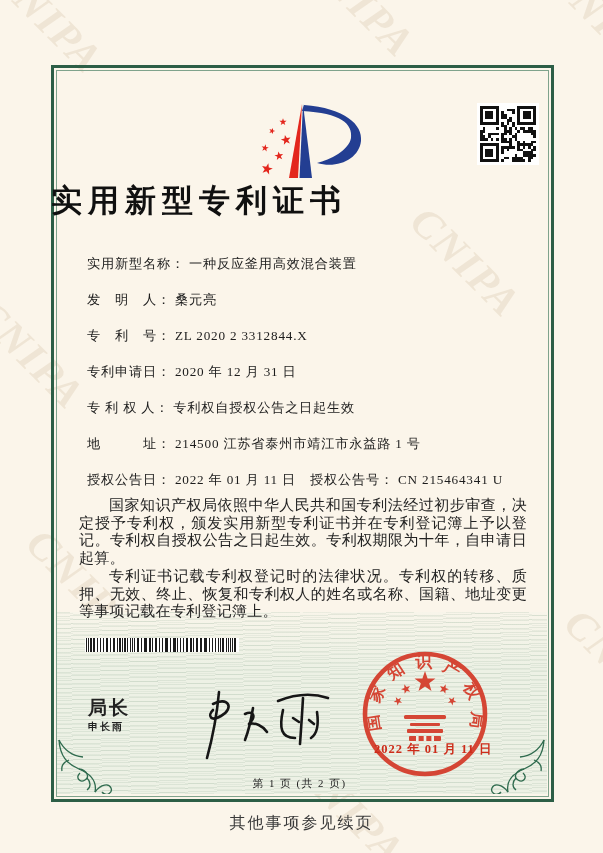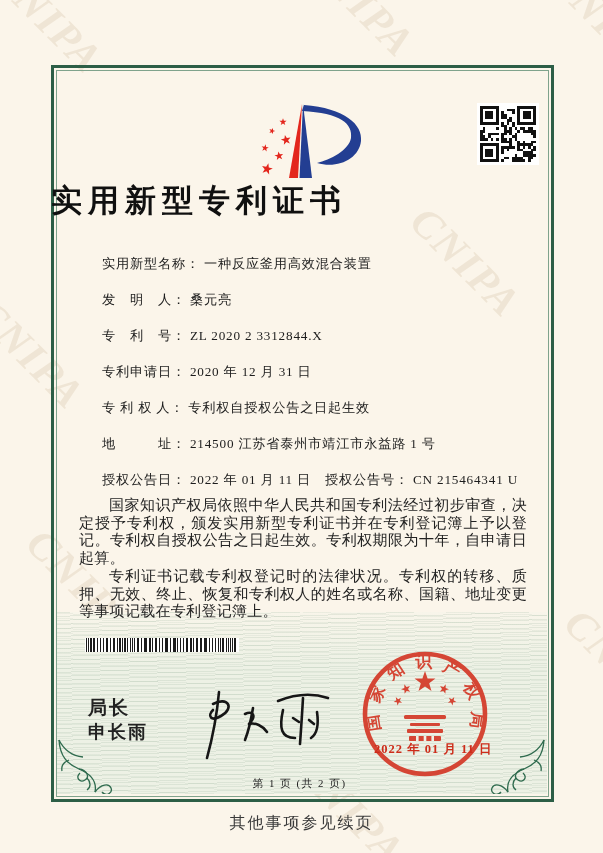--- a/index.html
+++ b/index.html
@@ -36,38 +36,38 @@
   }
   .logo{position:absolute;left:242px;top:100px;z-index:3;}
   .qr{position:absolute;left:477px;top:103px;width:62px;height:62px;background:#fff;
       padding:3px;box-sizing:border-box;z-index:3;}
   .title{
     position:absolute;left:51px;top:180px;width:497px;z-index:3;
     font-size:31px;font-weight:700;letter-spacing:6px;color:#101010;
     white-space:nowrap;
   }
   
-  .fields{position:absolute;left:102px;top:246px;z-index:3;}
+  .fields{position:absolute;left:87px;top:246px;z-index:3;}
   .row{height:36px;line-height:36px;font-size:13.2px;letter-spacing:.8px;
        color:#1c1c1c;white-space:nowrap;}
   .row .val{margin-left:4px;}
   .row .lab2{margin-left:14px;}
   
   .paras{position:absolute;left:79px;top:497px;width:448px;z-index:3;
          font-size:15px;line-height:17.7px;letter-spacing:.3px;color:#232323;
          text-align:justify;}
   .paras p{margin:0;text-indent:2em;}
   
   .barcode{position:absolute;left:85px;top:638px;z-index:3;}
   .gov-title{position:absolute;left:88px;top:695px;z-index:3;
              font-family:"Liberation Sans","DejaVu Sans",sans-serif;
              font-weight:600;font-size:19px;letter-spacing:2px;color:#222;}
   .gov-name{position:absolute;left:88px;top:720px;z-index:3;
             font-family:"Liberation Sans","DejaVu Sans",sans-serif;
-            font-weight:600;font-size:18px;letter-spacing:2px;color:#222;}
+            font-weight:600;font-size:10px;letter-spacing:2px;color:#222;}
   .signature{position:absolute;left:183px;top:686px;z-index:4;}
   .seal{position:absolute;left:352px;top:641px;z-index:5;opacity:.93;}
   .seal-date{position:absolute;left:374px;top:741px;z-index:6;
              font-size:12.5px;font-weight:600;letter-spacing:1px;color:#cd2c1a;
              white-space:nowrap;}
   .flourish{position:absolute;width:56px;height:56px;z-index:3;}
   .flourish.br{left:490px;top:738px;}
   .flourish.bl{left:57px;top:738px;transform:scaleX(-1);}
   
   .page-footer{position:absolute;left:51px;top:777px;width:497px;z-index:4;

